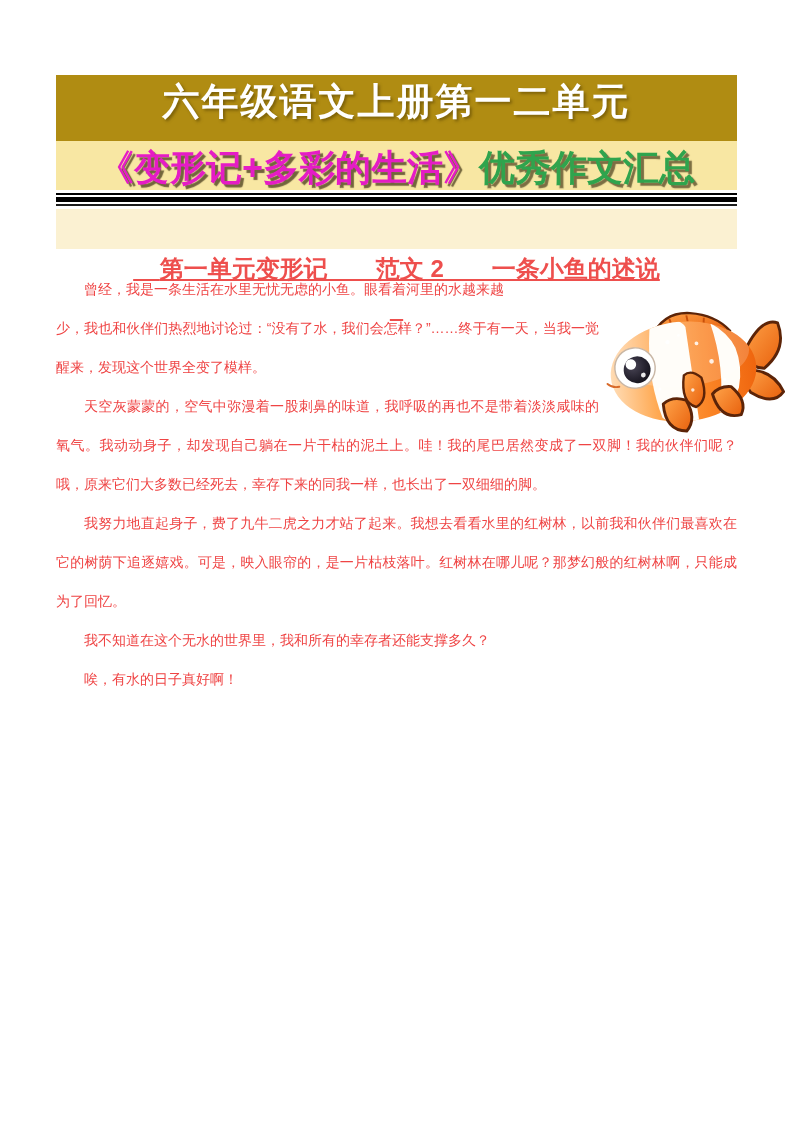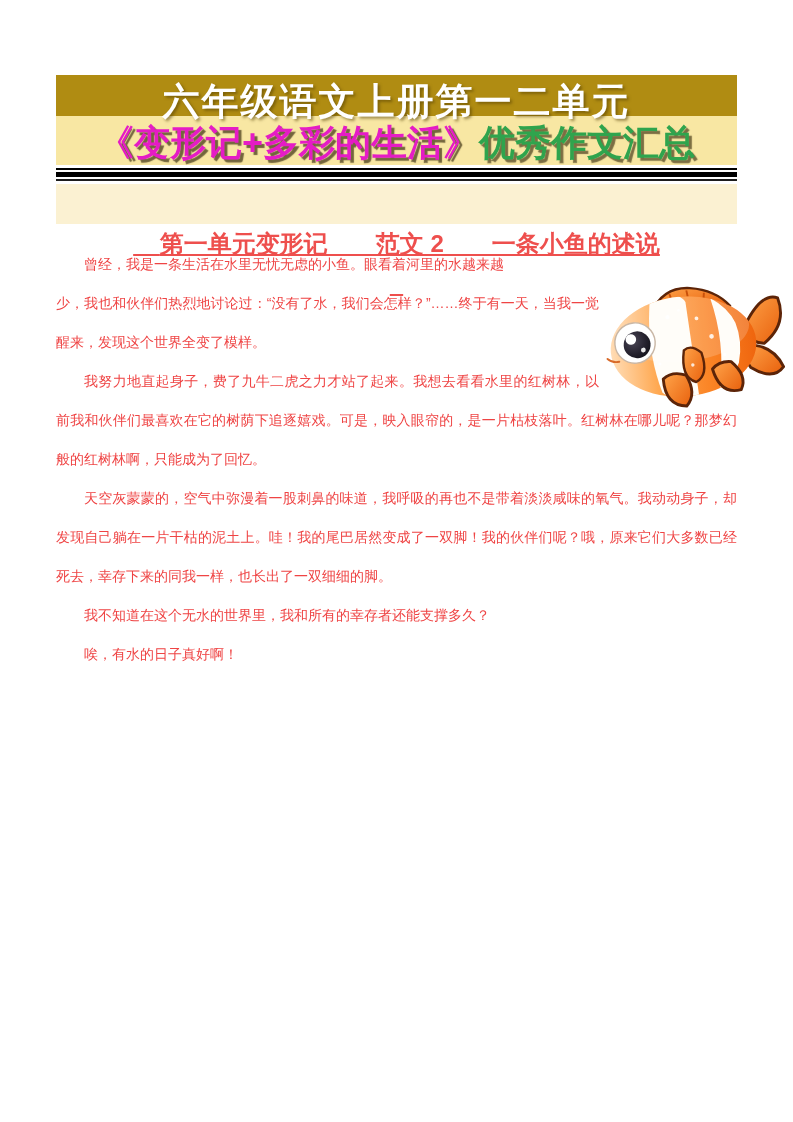--- a/index.html
+++ b/index.html
@@ -7,21 +7,21 @@
     width:793px; height:1122px;
     background:#ffffff;
     font-family:"Liberation Sans", sans-serif;
     overflow:hidden;
     color:#111;
   }
   .doc { margin:0 56px; padding-top:75px; }
 
   
   .banner-gold {
-    height:41px; line-height:53px;
+    height:66px; line-height:53px;
     background:#b08c12;
     text-align:center;
     color:#ffffff;
     font-family:"Liberation Serif", serif;
     font-weight:bold;
     font-size:37px;
     letter-spacing:2px;
     text-shadow:2px 2px 3px rgba(80,60,0,0.55);
   }
   .banner-yellow {
@@ -154,19 +154,19 @@
               <circle cx="96" cy="88" r="1.8" fill="#fff" opacity="0.8"></circle>
               <circle cx="130" cy="80" r="1.8" fill="#fff" opacity="0.8"></circle>
               <circle cx="62" cy="84" r="1.6" fill="#fff" opacity="0.8"></circle>
               <circle cx="86" cy="30" r="1.5" fill="#fff" opacity="0.8"></circle>
             </g>
           </svg>
         </span><span>少，我也和伙伴们热烈地讨论过：“没有了水，我们会怎样？”……终于有一天，当我一觉醒来，发现这个世界全变了模样。</span>
       </div>
     </div>
 
+    <div class="para indent">天空灰蒙蒙的，空气中弥漫着一股刺鼻的味道，我呼吸的再也不是带着淡淡咸味的氧气。我动动身子，却发现自己躺在一片干枯的泥土上。哇！我的尾巴居然变成了一双脚！我的伙伴们呢？哦，原来它们大多数已经死去，幸存下来的同我一样，也长出了一双细细的脚。</div>
     <div class="para indent">我努力地直起身子，费了九牛二虎之力才站了起来。我想去看看水里的红树林，以前我和伙伴们最喜欢在它的树荫下追逐嬉戏。可是，映入眼帘的，是一片枯枝落叶。红树林在哪儿呢？那梦幻般的红树林啊，只能成为了回忆。</div>
-    <div class="para indent">天空灰蒙蒙的，空气中弥漫着一股刺鼻的味道，我呼吸的再也不是带着淡淡咸味的氧气。我动动身子，却发现自己躺在一片干枯的泥土上。哇！我的尾巴居然变成了一双脚！我的伙伴们呢？哦，原来它们大多数已经死去，幸存下来的同我一样，也长出了一双细细的脚。</div>
     <div class="para indent">我不知道在这个无水的世界里，我和所有的幸存者还能支撑多久？</div>
     <div class="para indent">唉，有水的日子真好啊！</div>
 
   </div>
 </div>
 
 </body></html>

